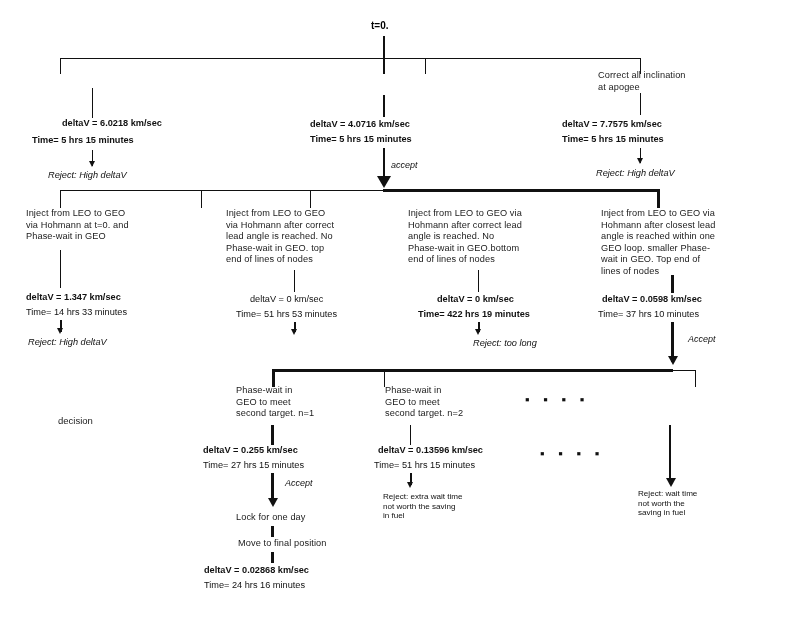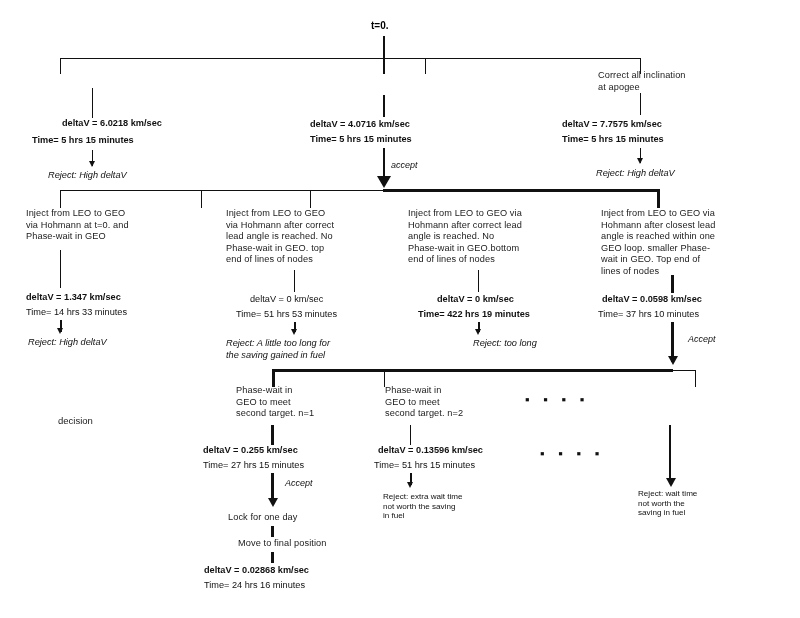--- a/index.html
+++ b/index.html
@@ -175,22 +175,20 @@
   <div class="node-text" style="left:226px; top:208px; width:172px;">Inject from LEO to GEO
 via Hohmann after correct
 lead angle is reached.  No
 Phase-wait in GEO. top
 end of lines of nodes</div>
   <div class="vline" style="left:294px; top:270px; height:22px;"></div>
   <div class="metric thin" style="left:250px; top:292px;">deltaV = 0 km/sec</div>
   <div class="metric thin" style="left:236px; top:307px;">Time= 51 hrs 53 minutes</div>
   <div class="vline med" style="left:293.5px; top:322px; height:10px;"></div>
   <div class="arrowhead small" style="left:290.5px; top:329px;"></div>
-  <div class="verdict" style="left:226px; top:338px;">Reject: A little too long for
-the saving gained in fuel</div>
 
   <div class="node-text" style="left:408px; top:208px; width:190px;">Inject from LEO to GEO via
 Hohmann after correct lead
 angle is reached.  No
 Phase-wait in GEO.bottom
 end of lines of nodes</div>
   <div class="vline" style="left:478px; top:270px; height:22px;"></div>
   <div class="metric" style="left:437px; top:292px;">deltaV = 0 km/sec</div>
   <div class="metric" style="left:418px; top:307px;">Time= 422 hrs 19 minutes</div>
   <div class="vline med" style="left:477.5px; top:322px; height:10px;"></div>
@@ -242,21 +240,21 @@
 
   <div class="dots" style="left:525px; top:393px;">▪ ▪ ▪ ▪</div>
   <div class="dots" style="left:540px; top:447px;">▪ ▪ ▪ ▪</div>
 
   <div class="vline med" style="left:669px; top:425px; height:58px;"></div>
   <div class="arrowhead" style="left:665.5px; top:478px;"></div>
   <div class="verdict small" style="left:638px; top:489px;">Reject: wait time
 not worth the
 saving in fuel</div>
 
-  <div class="node-text" style="left:228px; top:512px;">Lock for one day</div>
+  <div class="node-text" style="left:236px; top:512px;">Lock for one day</div>
   <div class="vline thick" style="left:271px; top:526px; height:11px;"></div>
   <div class="node-text" style="left:214px; top:538px;padding-left:24px;">Move to final position</div>
   <div class="vline thick" style="left:271px; top:552px; height:11px;"></div>
   <div class="metric" style="left:204px; top:563px;">deltaV = 0.02868 km/sec</div>
   <div class="metric thin" style="left:204px; top:578px;text-align:center;">Time= 24 hrs 16 minutes</div>
 
 
 </div>
 
 </body></html>

